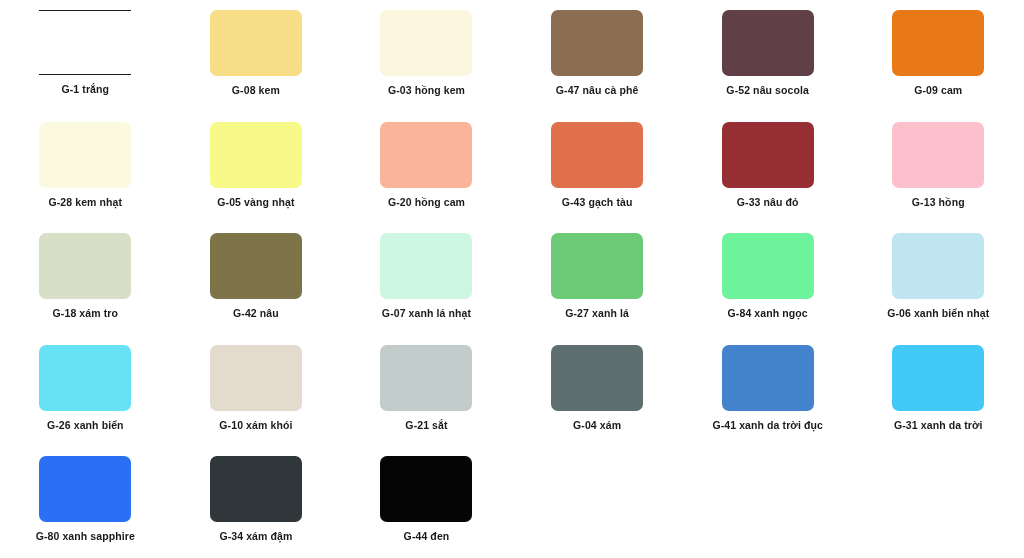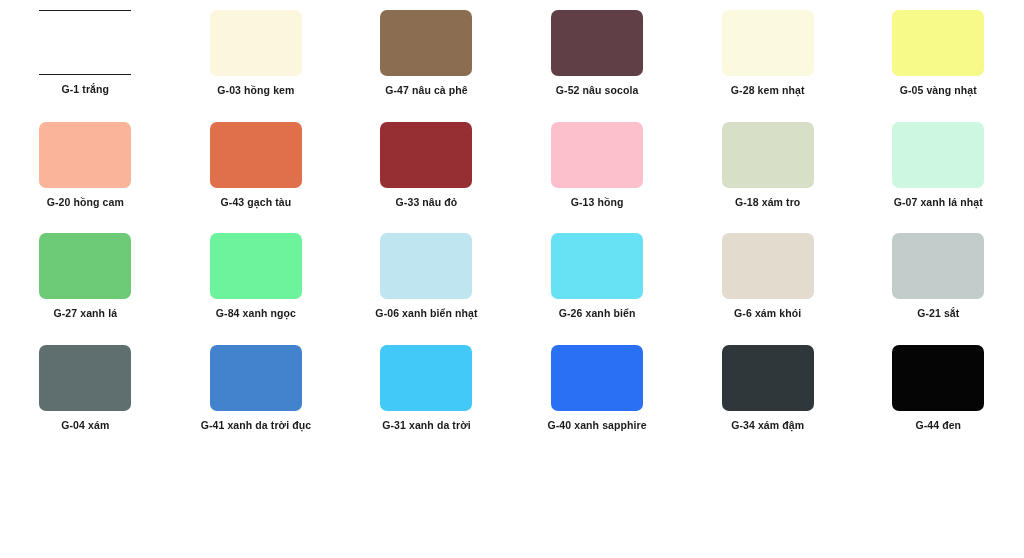--- a/index.html
+++ b/index.html
@@ -74,30 +74,38 @@
 </head>
 <body>
 
 <div class="palette-sheet">
   <div class="swatch-grid" id="swatch-grid">
       <div class="swatch-cell">
         <div class="swatch-chip outline-chip" style="background: rgb(255, 255, 255);"></div>
         <div class="swatch-label">G-1 trắng</div>
       </div>
       <div class="swatch-cell">
+        <div class="swatch-chip" style="background: rgb(247, 221, 133);"></div>
+        <div class="swatch-label">G-08 kem</div>
+      </div>
+      <div class="swatch-cell">
         <div class="swatch-chip" style="background: rgb(251, 246, 221);"></div>
         <div class="swatch-label">G-03 hồng kem</div>
       </div>
       <div class="swatch-cell">
         <div class="swatch-chip" style="background: rgb(139, 109, 82);"></div>
         <div class="swatch-label">G-47 nâu cà phê</div>
       </div>
       <div class="swatch-cell">
         <div class="swatch-chip" style="background: rgb(96, 64, 70);"></div>
         <div class="swatch-label">G-52 nâu socola</div>
+      </div>
+      <div class="swatch-cell">
+        <div class="swatch-chip" style="background: rgb(233, 120, 23);"></div>
+        <div class="swatch-label">G-09 cam</div>
       </div>
       <div class="swatch-cell">
         <div class="swatch-chip" style="background: rgb(251, 250, 222);"></div>
         <div class="swatch-label">G-28 kem nhạt</div>
       </div>
       <div class="swatch-cell">
         <div class="swatch-chip" style="background: rgb(247, 249, 137);"></div>
         <div class="swatch-label">G-05 vàng nhạt</div>
       </div>
       <div class="swatch-cell">
@@ -114,20 +122,24 @@
       </div>
       <div class="swatch-cell">
         <div class="swatch-chip" style="background: rgb(251, 192, 203);"></div>
         <div class="swatch-label">G-13 hồng</div>
       </div>
       <div class="swatch-cell">
         <div class="swatch-chip" style="background: rgb(215, 224, 198);"></div>
         <div class="swatch-label">G-18 xám tro</div>
       </div>
       <div class="swatch-cell">
+        <div class="swatch-chip" style="background: rgb(125, 116, 74);"></div>
+        <div class="swatch-label">G-42 nâu</div>
+      </div>
+      <div class="swatch-cell">
         <div class="swatch-chip" style="background: rgb(205, 247, 224);"></div>
         <div class="swatch-label">G-07 xanh lá nhạt</div>
       </div>
       <div class="swatch-cell">
         <div class="swatch-chip" style="background: rgb(109, 203, 119);"></div>
         <div class="swatch-label">G-27 xanh lá</div>
       </div>
       <div class="swatch-cell">
         <div class="swatch-chip" style="background: rgb(108, 243, 155);"></div>
         <div class="swatch-label">G-84 xanh ngọc</div>
@@ -135,41 +147,41 @@
       <div class="swatch-cell">
         <div class="swatch-chip" style="background: rgb(191, 230, 240);"></div>
         <div class="swatch-label">G-06 xanh biển nhạt</div>
       </div>
       <div class="swatch-cell">
         <div class="swatch-chip" style="background: rgb(103, 226, 245);"></div>
         <div class="swatch-label">G-26 xanh biển</div>
       </div>
       <div class="swatch-cell">
         <div class="swatch-chip" style="background: rgb(228, 219, 207);"></div>
-        <div class="swatch-label">G-6 xám khói</div>
+        <div class="swatch-label">G-10 xám khói</div>
       </div>
       <div class="swatch-cell">
         <div class="swatch-chip" style="background: rgb(194, 204, 202);"></div>
         <div class="swatch-label">G-21 sắt</div>
       </div>
       <div class="swatch-cell">
         <div class="swatch-chip" style="background: rgb(95, 111, 112);"></div>
         <div class="swatch-label">G-04 xám</div>
       </div>
       <div class="swatch-cell">
         <div class="swatch-chip" style="background: rgb(67, 131, 205);"></div>
         <div class="swatch-label">G-41 xanh da trời đục</div>
       </div>
       <div class="swatch-cell">
         <div class="swatch-chip" style="background: rgb(67, 201, 247);"></div>
         <div class="swatch-label">G-31 xanh da trời</div>
       </div>
       <div class="swatch-cell">
         <div class="swatch-chip" style="background: rgb(42, 112, 245);"></div>
-        <div class="swatch-label">G-40 xanh sapphire</div>
+        <div class="swatch-label">G-80 xanh sapphire</div>
       </div>
       <div class="swatch-cell">
         <div class="swatch-chip" style="background: rgb(48, 55, 58);"></div>
         <div class="swatch-label">G-34 xám đậm</div>
       </div>
       <div class="swatch-cell">
         <div class="swatch-chip" style="background: rgb(5, 5, 5);"></div>
         <div class="swatch-label">G-44 đen</div>
       </div>
       <div class="swatch-cell empty-cell"></div>

